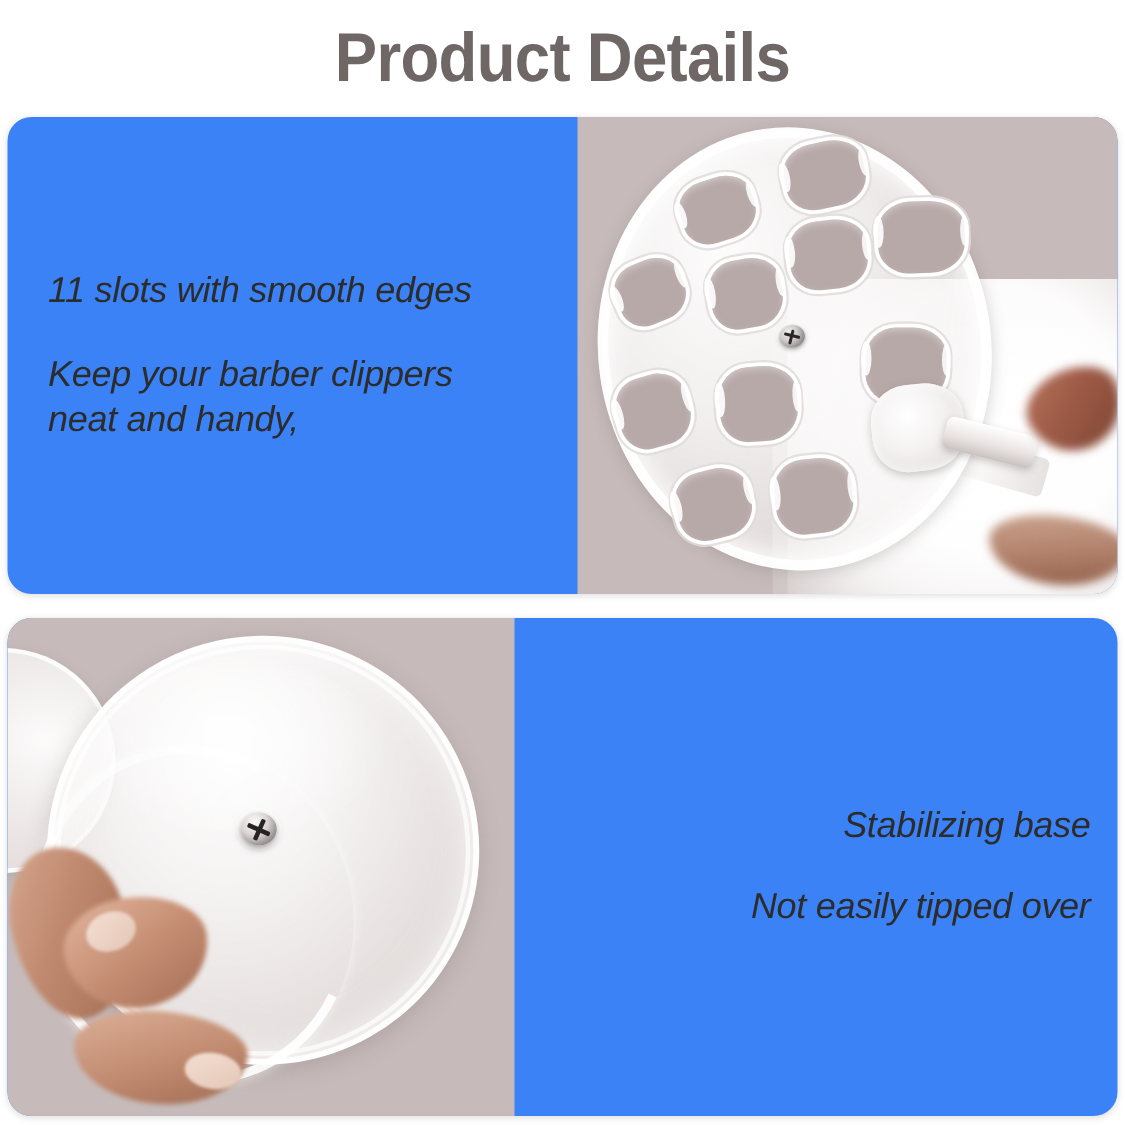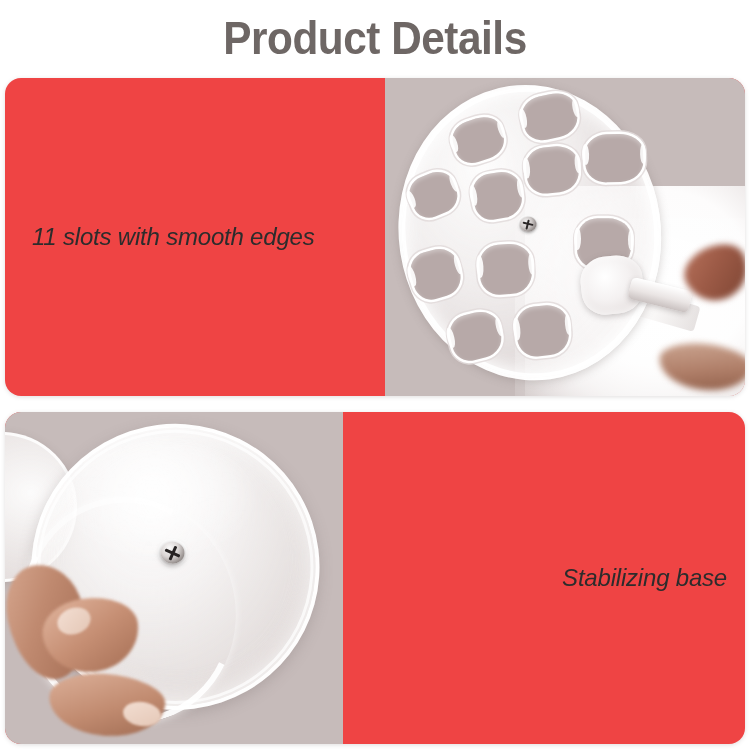--- a/index.html
+++ b/index.html
@@ -33,21 +33,21 @@
     color: #6e6765;
     letter-spacing: -0.5px;
     transform: scaleX(0.92);
     transform-origin: center top;
     white-space: nowrap;
   }
 
   
   .card {
     position: absolute;
-    background: #ef4444;
+    background: #3b82f6;
     border-radius: 16px;
     overflow: hidden;
     box-shadow: 0 1px 4px rgba(120,110,110,0.22);
   }
 
   .card-top {
     left: 5px;
     top: 78px;
     width: 740px;
     height: 318px;
@@ -422,20 +422,24 @@
 
 <div class="page">
 
   <div class="page-title">Product Details</div>
 
   <div class="card card-top">
 
     <div class="text-pane pane-top-left">
       <div class="feature-block">
         <div class="feature-line">11 slots with smooth edges</div>
+      </div>
+      <div class="feature-block">
+        <div class="feature-line">Keep your barber clippers</div>
+        <div class="feature-line">neat and handy,</div>
       </div>
     </div>
 
     <div class="photo photo-top-right">
       <div class="backdrop-white"></div>
       <div class="backdrop-white2"></div>
 
       <div class="stem" style="left:210px; top:214px; width:104px; height:26px; transform:rotate(16deg);"></div>
 
       <div class="disc-wrap">
@@ -490,16 +494,19 @@
       <div class="hand hand-f1"></div>
       <div class="hand hand-f2"></div>
       <div class="nail nail-1"></div>
       <div class="nail nail-2"></div>
     </div>
 
     <div class="text-pane pane-bottom-right">
       <div class="feature-block">
         <div class="feature-line">Stabilizing base</div>
       </div>
+      <div class="feature-block">
+        <div class="feature-line">Not easily tipped over</div>
+      </div>
     </div>
   </div>
 
 </div>
 
 </body></html>

